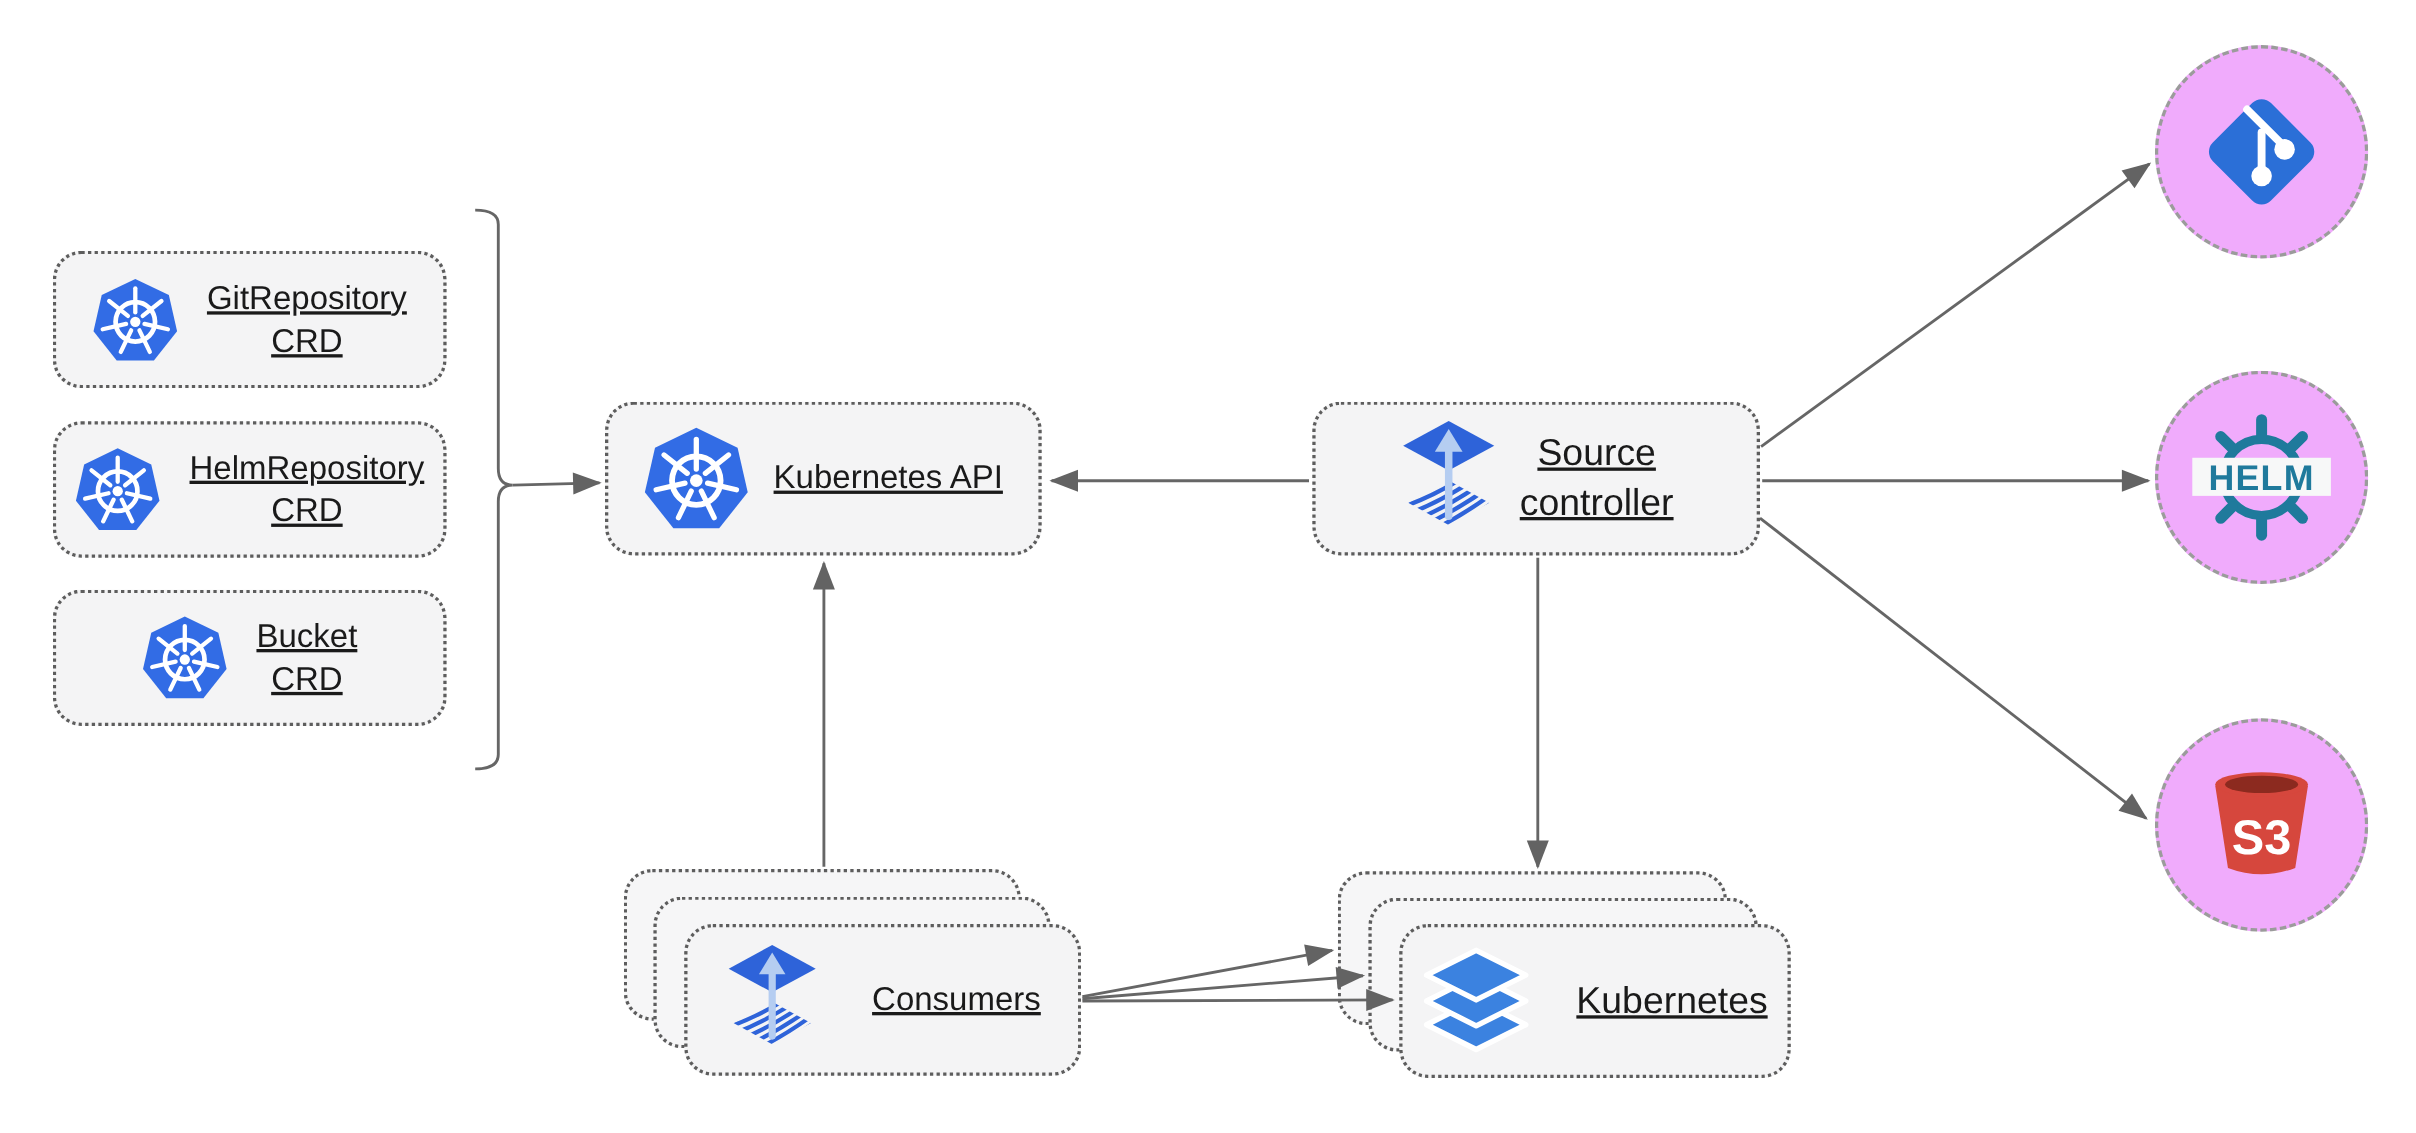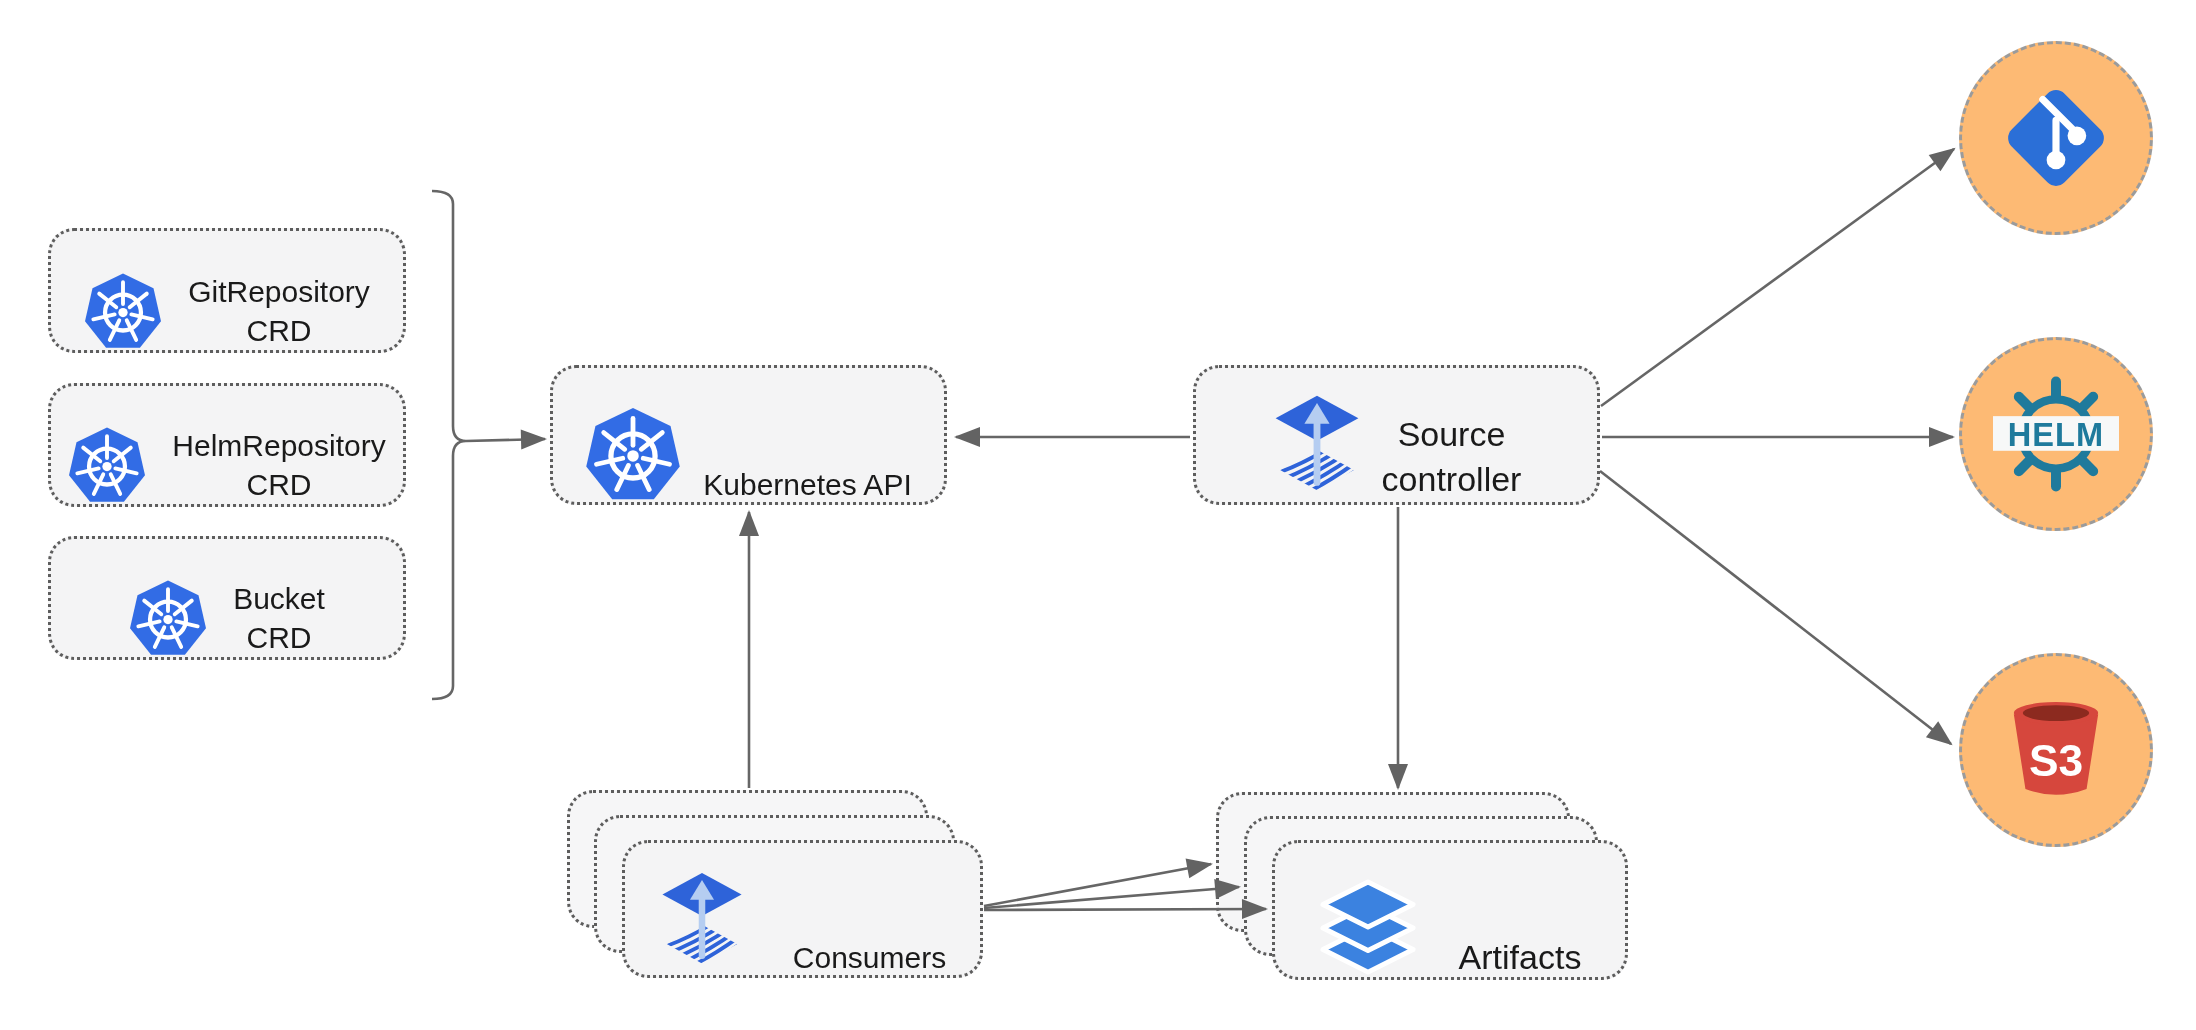--- a/index.html
+++ b/index.html
@@ -3,26 +3,26 @@
 <meta charset="utf-8">
 <style>
   html,body{margin:0;padding:0;background:#ffffff;}
   .canvas{
     position:relative;width:2196px;height:1030px;background:#ffffff;
     font-family:"Liberation Sans",sans-serif;color:#1a1a1a;overflow:hidden;
   }
   .box{
     position:absolute;box-sizing:border-box;background:#f4f4f5;
     border:3px dotted #5d5d5d;border-radius:26px;
-    display:flex;align-items:flex-end;justify-content:center;gap:26px;
+    display:flex;align-items:center;justify-content:center;gap:26px;text-decoration:underline;
   }
   .stack{background:#f6f6f7;}
   .circle{
     position:absolute;box-sizing:border-box;width:194px;height:194px;
-    background:#fdba74;border:3px dashed #9b9b9b;border-radius:50%;
+    background:#f0abfc;border:3px dashed #9b9b9b;border-radius:50%;
     display:flex;align-items:center;justify-content:center;
   }
   .crd-label{font-size:30px;line-height:39px;text-align:center;}
   .one-line{font-size:30px;white-space:nowrap;}
   .two-line{font-size:34px;line-height:45px;text-align:center;}
   .art-label{font-size:34px;white-space:nowrap;}
   .connectors{position:absolute;left:0;top:0;z-index:10;pointer-events:none;}
   svg{display:block;}
 </style>
 </head>
@@ -176,21 +176,21 @@
       </svg>
     <div class="one-line">Consumers</div>
   </div>
 
   <div class="box stack" style="left:1216px;top:792px;width:354px;height:140px;"></div>
   <div class="box stack" style="left:1244px;top:816px;width:354px;height:140px;"></div>
   <div class="box" style="left:1272px;top:840px;width:356px;height:140px;gap:42px;">
     <svg width="98" height="98" viewBox="0 0 100 100">
         <use href="#layers-sym"></use>
       </svg>
-    <div class="art-label">Artifacts</div>
+    <div class="art-label">Kubernetes</div>
   </div>
 
   <div class="circle" style="left:1959px;top:41px;">
     <svg width="110" height="110" viewBox="0 0 100 100">
         <use href="#git-sym"></use>
       </svg>
   </div>
 
   <div class="circle" style="left:1959px;top:337px;">
     <svg width="126" height="116" viewBox="0 0 120 110">

